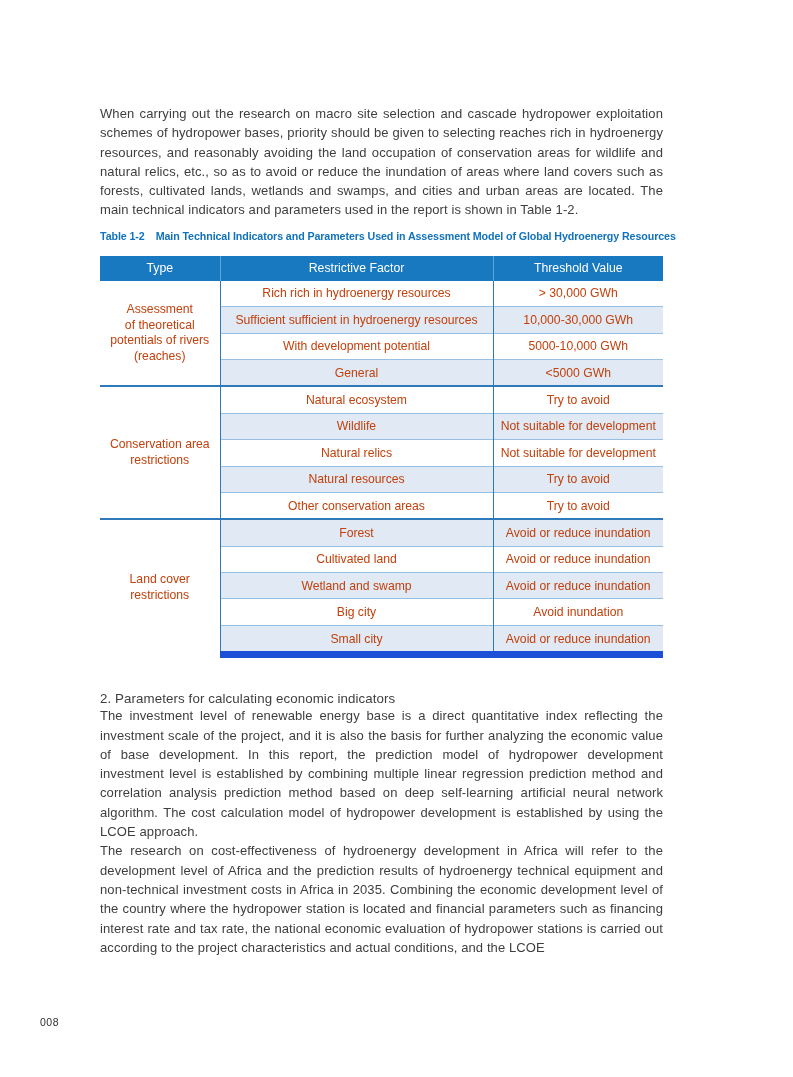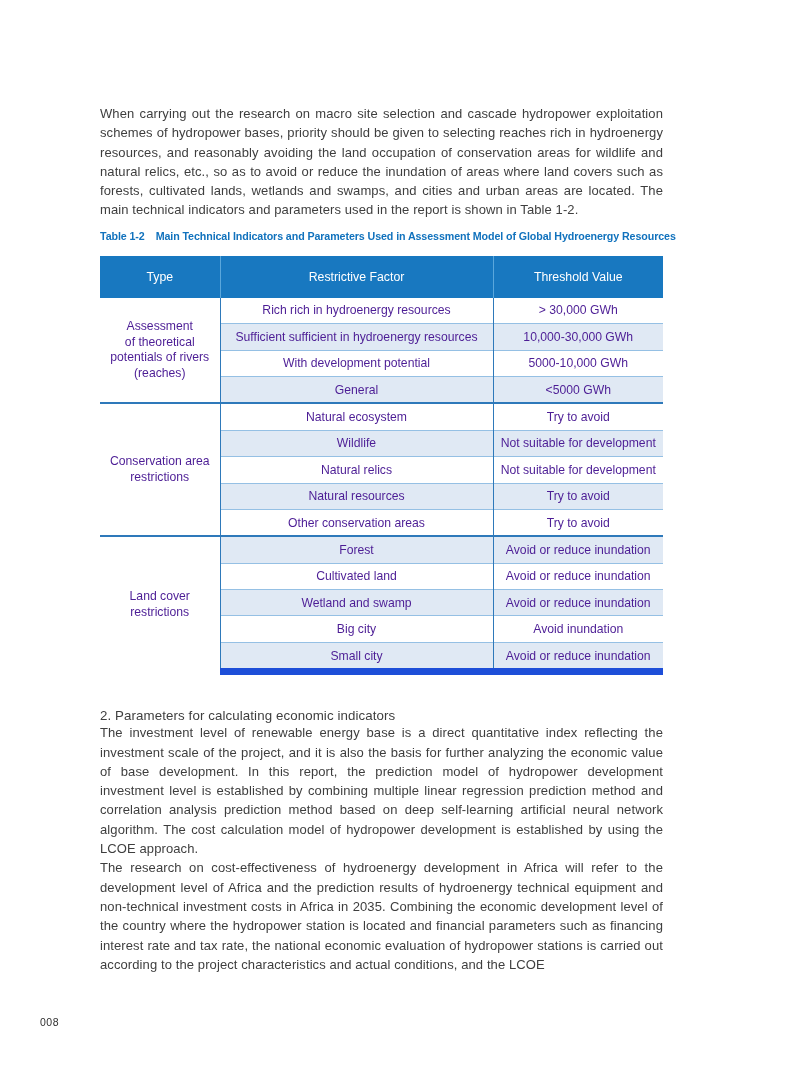--- a/index.html
+++ b/index.html
@@ -43,33 +43,33 @@
     margin-top: 14px;
     width: 563px;
     border-collapse: collapse;
     table-layout: fixed;
   }
   table.data-table th {
     background: #1878c0;
     color: #ffffff;
     font-weight: normal;
     font-size: 12.3px;
-    height: 42px;
+    height: 25px;
     text-align: center;
     vertical-align: middle;
     padding: 0;
   }
   table.data-table th + th { border-left: 1px solid #5aa7dc; }
   col.col-type { width: 120px; }
   col.col-factor { width: 273px; }
   col.col-threshold { width: 170px; }
 
   table.data-table td {
     font-size: 12.2px;
-    color: #4c1d95;
+    color: #c2410c;
     text-align: center;
     vertical-align: middle;
     height: 25.4px;
     padding: 0 4px;
   }
   td.cell-type {
     background: #ffffff;
     white-space: pre-line;
     line-height: 15.5px;
     font-size: 12.2px;

